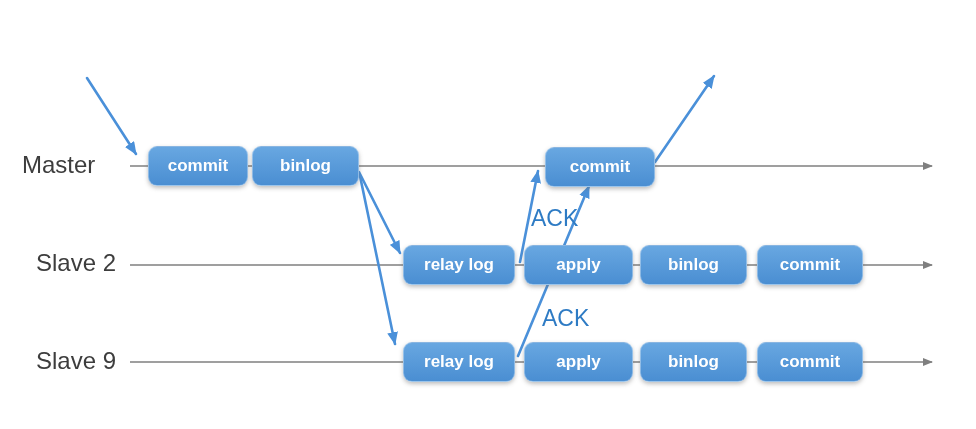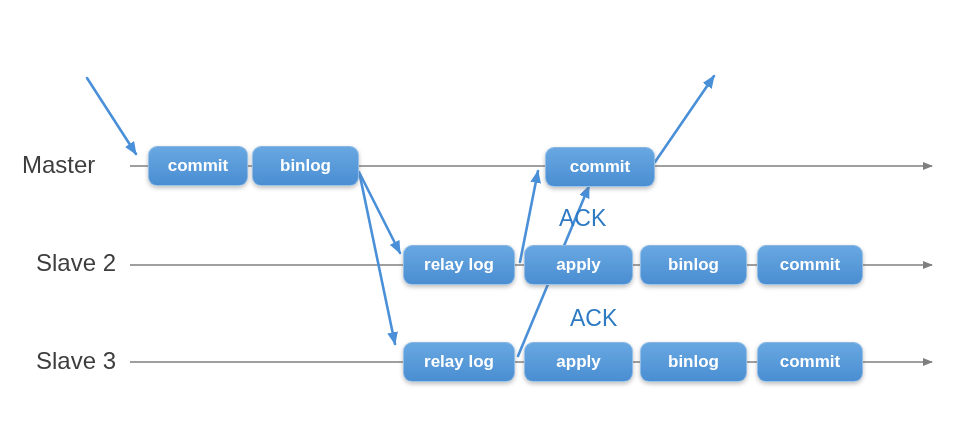--- a/index.html
+++ b/index.html
@@ -37,21 +37,20 @@
     white-space: nowrap;
     line-height: 1.2;
   }
   .ack-label {
     position: absolute;
     z-index: 2;
     font-size: 23px;
     color: var(--ack-text, #2e7bc4);
     white-space: nowrap;
     line-height: 1.1;
-    margin-left: 28px;
   }
   .box {
     position: absolute;
     z-index: 3;
     height: 40px;
     border-radius: 9px;
     background: linear-gradient(180deg, var(--box-top, #68a7e1) 0%, var(--box-bottom, #4a8ed2) 100%);
     border: 1px solid rgba(255,255,255,0.35);
     box-shadow: 0 2px 4px rgba(110,110,110,0.45);
     box-sizing: border-box;
@@ -86,21 +85,21 @@
     <line class="blue-arrow" x1="87" y1="78" x2="136" y2="154" marker-end="url(#head-blue)"></line>
     <line class="blue-arrow" x1="359" y1="172" x2="400" y2="253" marker-end="url(#head-blue)"></line>
     <line class="blue-arrow" x1="360" y1="176" x2="395" y2="344" marker-end="url(#head-blue)"></line>
     <line class="blue-arrow" x1="520" y1="262" x2="538" y2="171" marker-end="url(#head-blue)"></line>
     <line class="blue-arrow" x1="518" y1="356" x2="589" y2="186" marker-end="url(#head-blue)"></line>
     <line class="blue-arrow" x1="655" y1="162" x2="714" y2="76" marker-end="url(#head-blue)"></line>
   </svg>
 
   <div class="row-label" style="left:22px; top:151px">Master</div>
   <div class="row-label" style="left:36px; top:249px">Slave 2</div>
-  <div class="row-label" style="left:36px; top:347px">Slave 3</div>
+  <div class="row-label" style="left:36px; top:347px">Slave 9</div>
 
   <div class="ack-label" style="left:531px; top:206px">ACK</div>
   <div class="ack-label" style="left:542px; top:306px">ACK</div>
 
   <div class="box" style="left:148px; top:146px; width:100px">commit</div>
   <div class="box" style="left:252px; top:146px; width:107px">binlog</div>
   <div class="box" style="left:545px; top:147px; width:110px">commit</div>
 
   <div class="box" style="left:403px; top:245px; width:112px">relay log</div>
   <div class="box" style="left:524px; top:245px; width:109px">apply</div>

